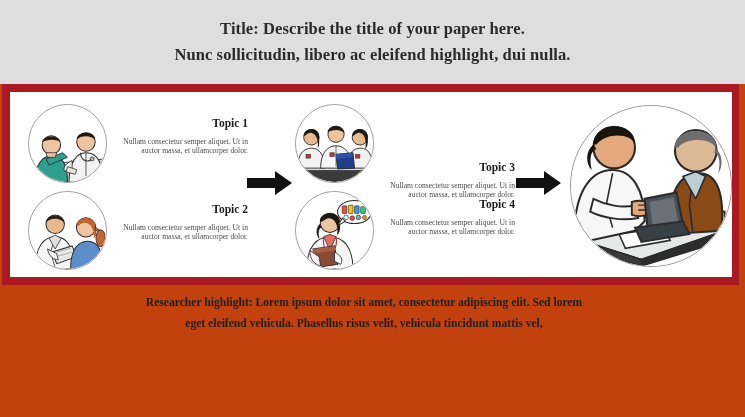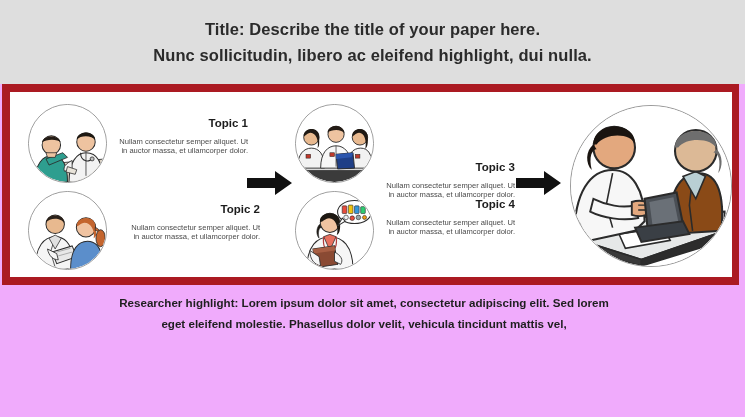--- a/index.html
+++ b/index.html
@@ -11,21 +11,22 @@
     width: 745px;
     height: 417px;
     font-family: "Liberation Sans", sans-serif;
     overflow: hidden;
     position: relative;
   }
   .page {
     position: relative;
     width: 745px;
     height: 417px;
-    background: #f0abfc;
+    background: #c2410c;
+    font-family: Liberation Serif, serif;
   }
 
   
   .header {
     position: absolute;
     left: 0; top: 0;
     width: 745px;
     height: 84px;
     background: #dedede;
     display: flex;
@@ -78,21 +79,21 @@
   .c3 { left: 285px; top: 12px;  width: 79px; height: 79px; }
   .c4 { left: 285px; top: 99px;  width: 79px; height: 79px; }
   .c5 { left: 560px; top: 13px;  width: 162px; height: 162px; }
 
   
   .topic {
     position: absolute;
     width: 132px;
   }
   .t1 { left: 106px; top: 25px; }
-  .t2 { left: 106px; top: 111px; margin-left: 12px; }
+  .t2 { left: 106px; top: 111px; }
   .t3 { left: 373px; top: 25px; margin-top: 44px; }
   .t4 { left: 373px; top: 106px; }
 
   .topic-heading {
     font-size: 11.5px;
     font-weight: bold;
     color: #1c1c1c;
     margin: 0 0 7px 0;
     line-height: 13px;
   }
@@ -350,16 +351,16 @@
       <div class="topic t4">
         <div class="topic-heading">Topic 4</div>
         <div class="topic-body">Nullam consectetur semper aliquet. Ut in auctor massa, et ullamcorper dolor.</div>
       </div>
 
     </div>
   </div>
 
   <div class="caption">
     <div class="caption-line">Researcher highlight: Lorem ipsum dolor sit amet, consectetur adipiscing elit. Sed  lorem</div>
-    <div class="caption-line">eget eleifend molestie. Phasellus dolor velit, vehicula tincidunt mattis vel,</div>
+    <div class="caption-line">eget eleifend vehicula. Phasellus risus velit, vehicula tincidunt mattis vel,</div>
   </div>
 
 </div>
 
 </body></html>

